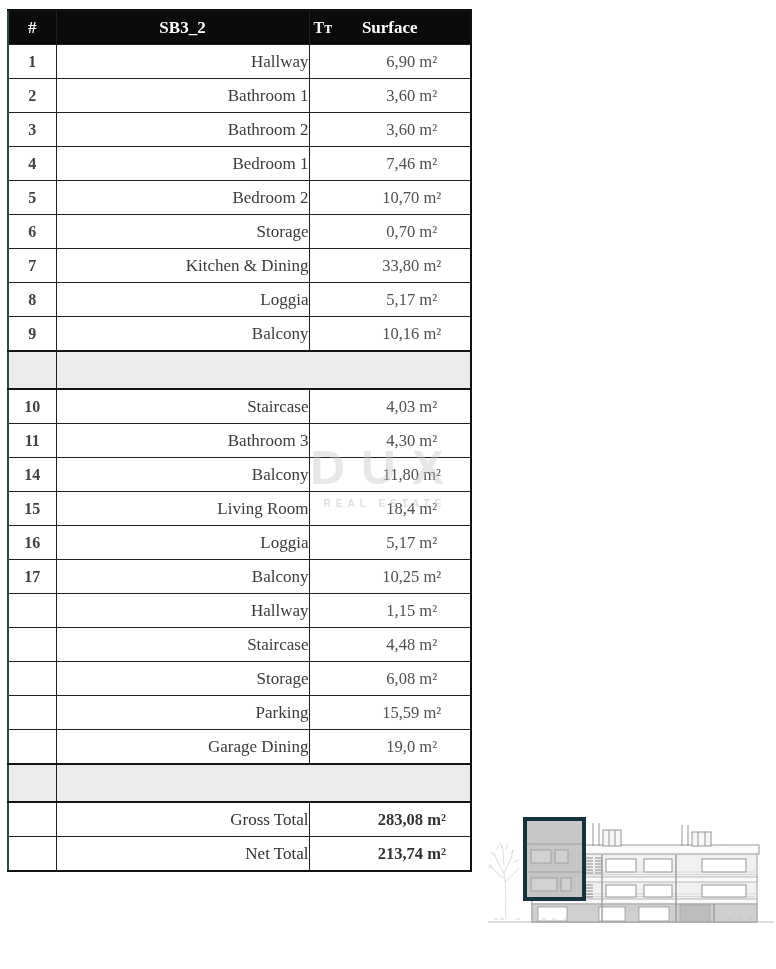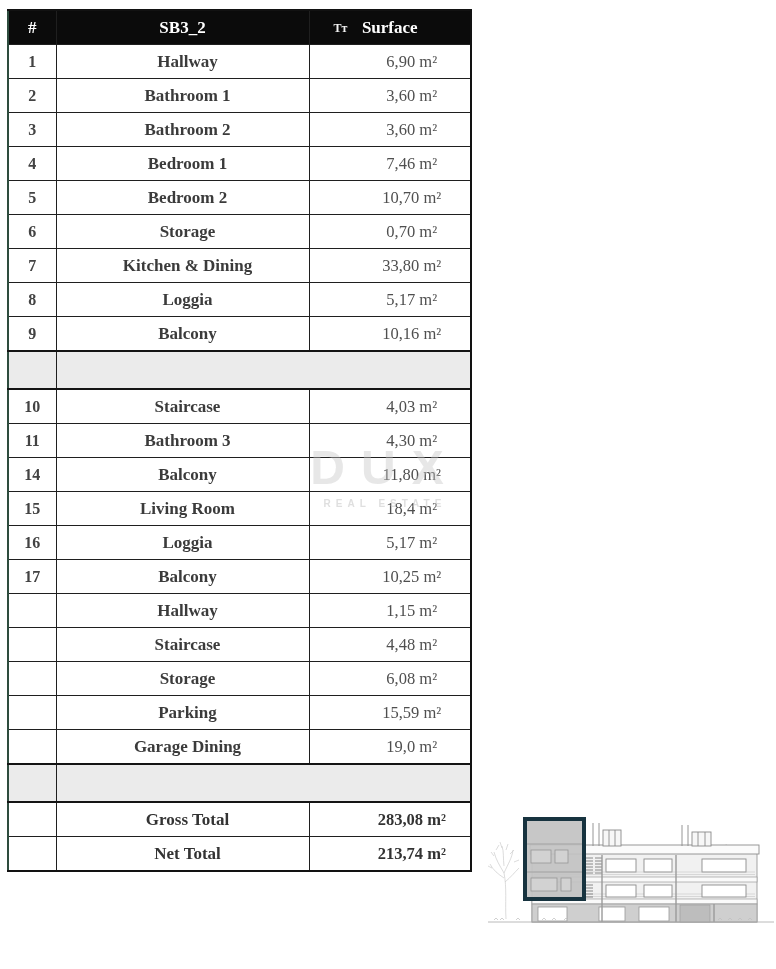--- a/index.html
+++ b/index.html
@@ -17,25 +17,25 @@
   .surface-table col.c2{width:253px;}
   .surface-table col.c3{width:162px;}
   .surface-table th,.surface-table td{
     border:1px solid #1f1f1f;height:33px;padding:0;overflow:hidden;white-space:nowrap;
   }
   thead th{
     background:#0b0b0b;color:#ffffff;font-weight:bold;font-size:17px;
     border-bottom:2px solid #111;position:relative;
   }
   th .tt-icon{
-    position:absolute;left:24px;top:50%;transform:translateY(-50%);
-    font-size:12px;font-weight:600;letter-spacing:0;color:#f2f2f2;
+    position:absolute;left:4px;top:50%;transform:translateY(-50%);
+    font-size:16px;font-weight:600;letter-spacing:0;color:#f2f2f2;
   }
   td.c-num{text-align:center;font-weight:bold;color:#434343;font-size:16px;}
-  td.c-name{text-align:center;padding-left:10px;font-weight:bold;color:#3b3b3b;font-size:17px;}
+  td.c-name{text-align:right;padding-left:10px;font-weight:normal;color:#3b3b3b;font-size:17px;}
   td.c-val{text-align:center;color:#4f4f4f;font-size:16.5px;padding-left:44px;}
   tr.spacer-row td{
     background:#ebebeb;height:36px;
     border-top:2px solid #141414;border-bottom:2px solid #141414;
   }
   tr.total-row td.c-name{color:#333;}
   tr.total-row td.c-val{font-weight:bold;color:#333;}
   
   .watermark{
     position:absolute;left:295px;top:444px;width:180px;text-align:center;

